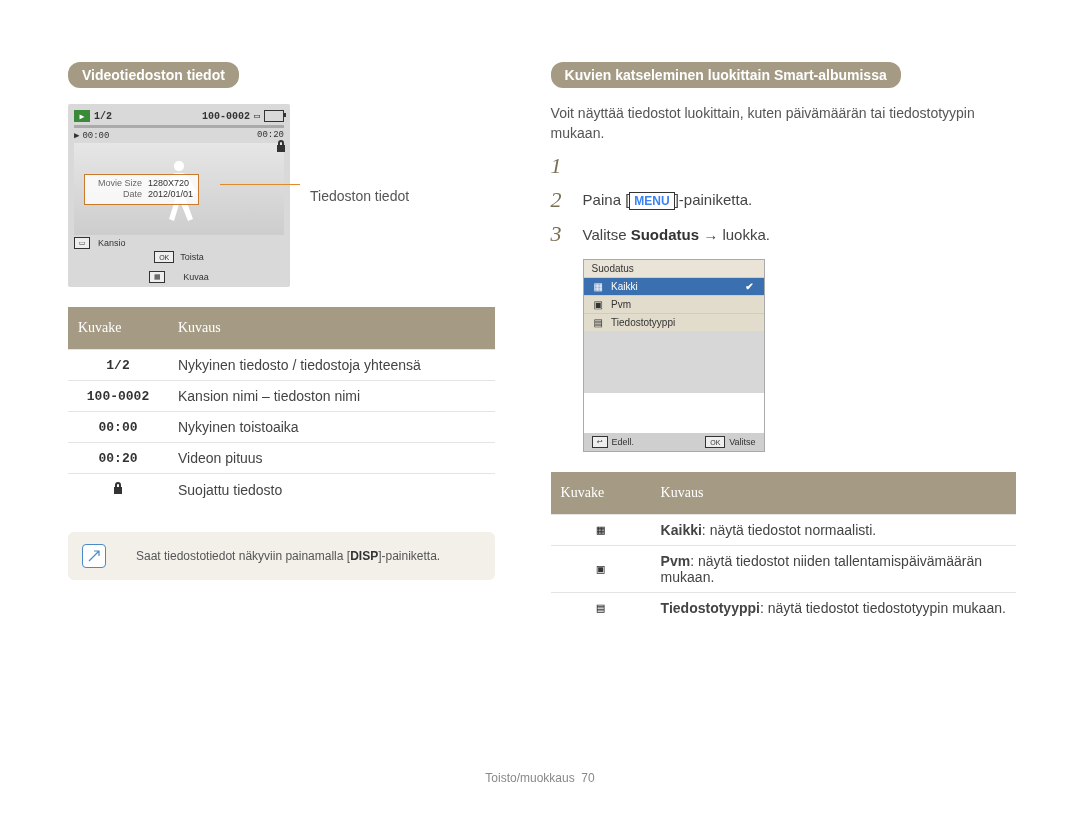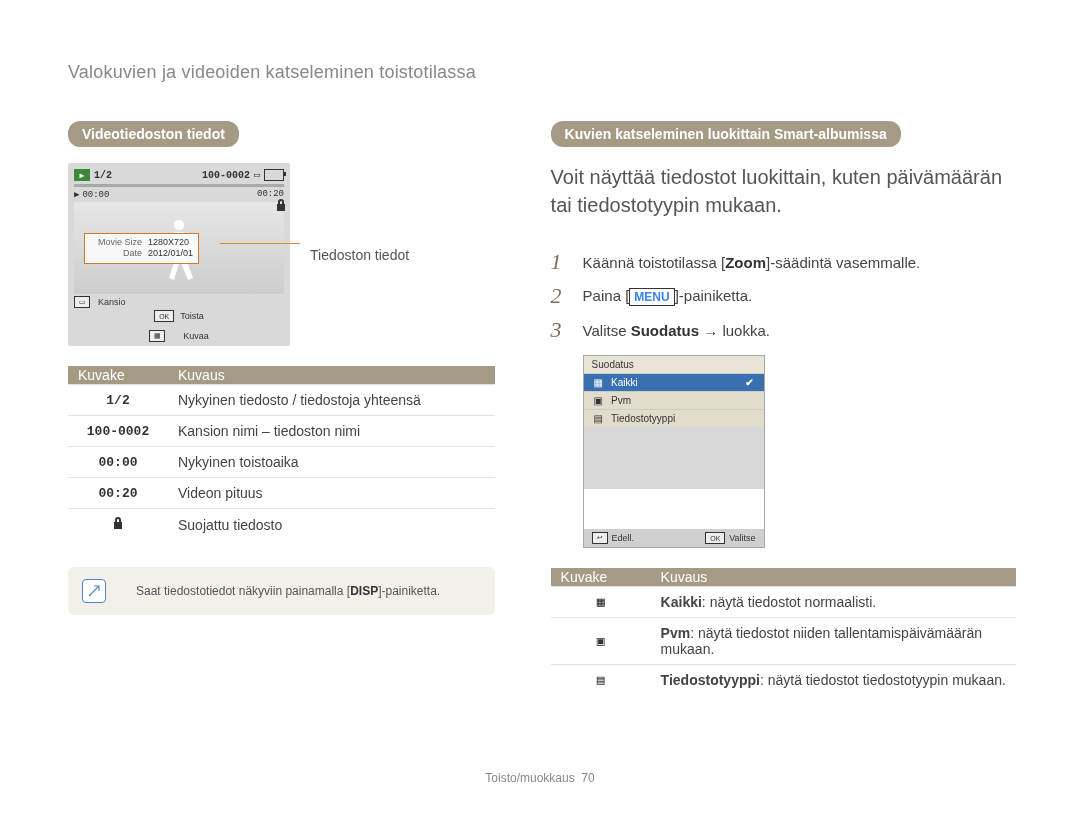--- a/index.html
+++ b/index.html
@@ -83,39 +83,39 @@
     width:80px;
     height:1px;
     background:#e08a2c;
   }
   .screen .bottombar{display:flex;flex-direction:column;gap:2px;margin-top:2px;font-size:9px;}
   .screen .bb-row{display:flex;gap:8px;align-items:center;}
   .bb-icon{width:14px;height:10px;display:inline-flex;align-items:center;justify-content:center;border:1px solid #333;font-size:7px;color:#333;background:#eee;}
   .callout-label{font-size:14px;color:#555;}
   
   table.desc{width:100%;border-collapse:collapse;font-size:14px;margin-top:20px;}
-  table.desc th{background:#a59b84;color:#fff;font-weight:normal;text-align:left;padding:1px 10px;}
+  table.desc th{background:#a59b84;color:#fff;font-weight:normal;text-align:left;padding:13px 10px;font-family:Liberation Serif, serif;}
   table.desc td{padding:7px 10px;border-top:1px solid #e4e4e4;}
   table.desc td.ic{width:80px;font-family:"Courier New",monospace;font-weight:bold;color:#333;font-size:13px;text-align:center;}
   .notebox{
     margin-top:26px;
     background:#f3f0ea;
     border-radius:6px;
     padding:12px 14px;
     display:flex;
     align-items:center;
     gap:30px;
     font-size:12px;color:#555;
   }
   .notebox .note-icon{
     width:22px;height:22px;border-radius:4px;background:#fff;border:1px solid #4a8ac9;display:flex;align-items:center;justify-content:center;color:#4a8ac9;
   }
   .notebox b{color:#333;}
   
-  .intro{font-size:20px;line-height:1.4;color:#555;margin-bottom:30px;}
+  .intro{font-size:14px;line-height:1.4;color:#555;margin-bottom:10px;}
   .step{display:flex;gap:14px;font-size:15px;margin:8px 0;align-items:center;}
   .step .n{font-size:22px;font-style:italic;color:#7a6e54;font-family:"Times New Roman",serif;width:18px;}
   .step .t b{color:#333;font-weight:bold;}
   .menu-b{display:inline-block;border:1px solid #333;padding:0 4px;font-weight:bold;font-size:12px;color:#3b82f6;line-height:16px;}
   .arrow{font-family:Arial;}
   
   .filter-screen{
     width:180px;
     margin:12px 0 18px 32px;
     border:1px solid #aaa;
@@ -134,21 +134,20 @@
     position:absolute;
     bottom:30px;left:0;right:0;
     text-align:center;
     font-size:12px;color:#888;
   }
   .glyph{font-family:Arial;}
 </style>
 </head>
 <body>
 <div class="page">
-  <div class="breadcrumb">Valokuvien ja videoiden katseleminen toistotilassa</div>
 
   <div class="cols">
 
     <div class="col-left">
       <div class="pill">Videotiedoston tiedot</div>
 
       <div class="screen-row" style="position:relative;">
         <div class="screen">
           <div class="topbar">
             <span style="display:flex;align-items:center;gap:4px;">
@@ -252,21 +251,20 @@
         </div>
       </div>
     </div>
 
     <div class="col-right">
       <div class="pill">Kuvien katseleminen luokittain Smart-albumissa</div>
       <div class="intro">Voit näyttää tiedostot luokittain, kuten päivämäärän tai tiedostotyypin mukaan.</div>
 
       <div class="step">
         <div class="n">1</div>
-        <div class="t"><span>Käännä toistotilassa [</span><b>Zoom</b><span>]-säädintä vasemmalle.</span></div>
       </div>
       <div class="step">
         <div class="n">2</div>
         <div class="t"><span>Paina [</span><span class="menu-b">MENU</span><span>]-painiketta.</span></div>
       </div>
       <div class="step">
         <div class="n">3</div>
         <div class="t"><span>Valitse </span><b>Suodatus</b> <span class="arrow">→</span> <span>luokka.</span></div>
       </div>
 

